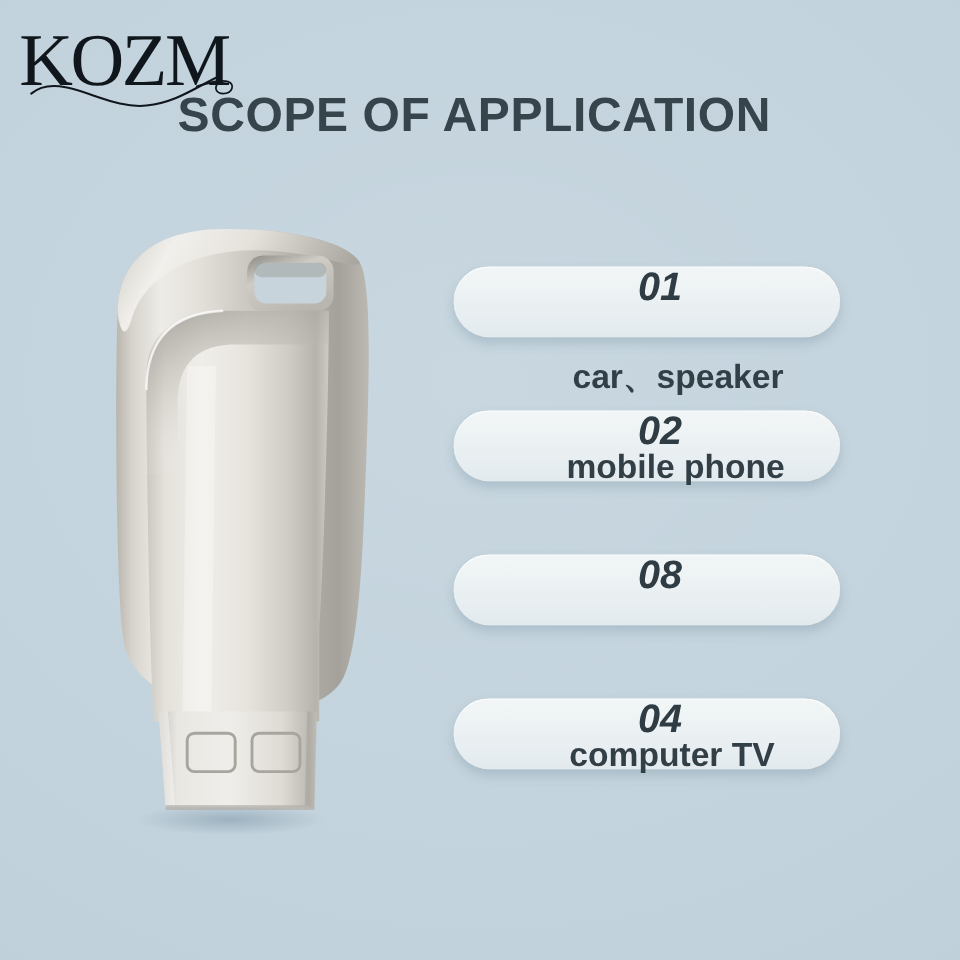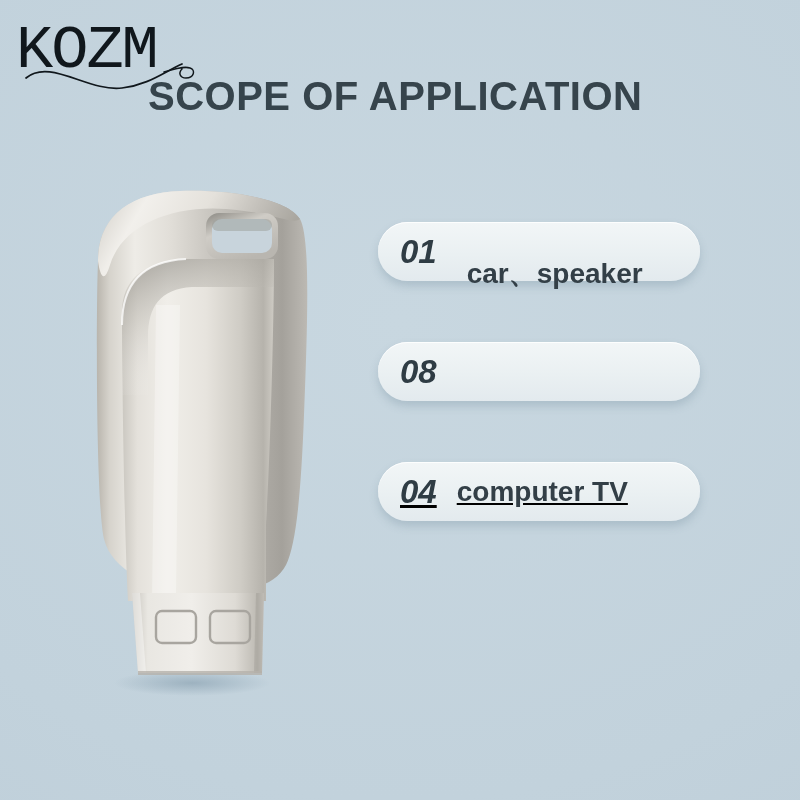--- a/index.html
+++ b/index.html
@@ -28,21 +28,21 @@
     left: 14px;
     top: 22px;
     width: 190px;
     height: 72px;
     user-select: none;
   }
   #brand-logo .logo-word {
     position: absolute;
     left: 2px;
     top: -2px;
-    font-family: Liberation Mono, monospace;
+    font-family: Liberation Serif, serif;
     font-size: 62px;
     letter-spacing: -2px;
     color: #10171c;
     line-height: 1;
     white-space: nowrap;
   }
   #brand-logo .logo-swoosh {
     position: absolute;
     left: 0;
     top: 30px;
@@ -86,22 +86,23 @@
     height: 59px;
     margin-bottom: 61px;
     border-radius: 30px;
     background: linear-gradient(180deg, #f2f6f7 0%, #eaf0f2 55%, #e3eaee 100%);
     box-shadow: 0 5px 9px rgba(110, 135, 152, 0.30),
                 0 1px 0 rgba(255,255,255,0.85) inset;
     display: flex;
     align-items: center;
     box-sizing: border-box;
     padding-left: 22px;
-  }
-  .app-row:last-child { margin-bottom: 0; text-decoration: underline; }
+    flex-direction: column;
+  }
+  .app-row:last-child { margin-bottom: 0; }
 
   .app-index {
     font-size: 33px;
     font-weight: bold;
     font-style: italic;
     color: #2f3c44;
     letter-spacing: 0px;
     flex: 0 0 auto;
     line-height: 1;
   }
@@ -247,20 +248,24 @@
     <path d="M 78 506 L 202 506 L 202 510 L 78 510 Z" fill="#b5b2ab" opacity="0.8"></path>
   </svg>
 
   <div id="application-list">
 
     <div class="app-row" data-gap="wide">
       <span class="app-index">01</span>
       <span class="app-label">car、speaker</span>
     </div>
 
+    <div class="app-row" data-gap="mid">
+      <span class="app-index">02</span>
+      <span class="app-label">mobile phone</span>
+    </div>
 
     <div class="app-row" data-gap="mid">
       <span class="app-index">08</span>
     </div>
 
     <div class="app-row" data-gap="narrow">
       <span class="app-index">04</span>
       <span class="app-label">computer TV</span>
     </div>
 

